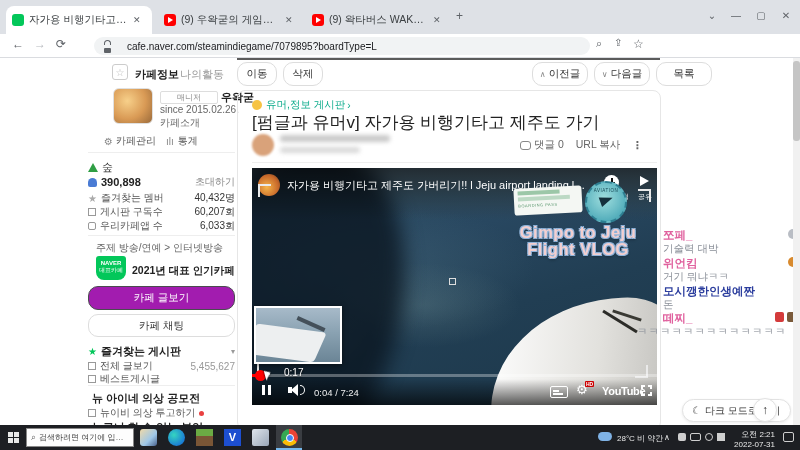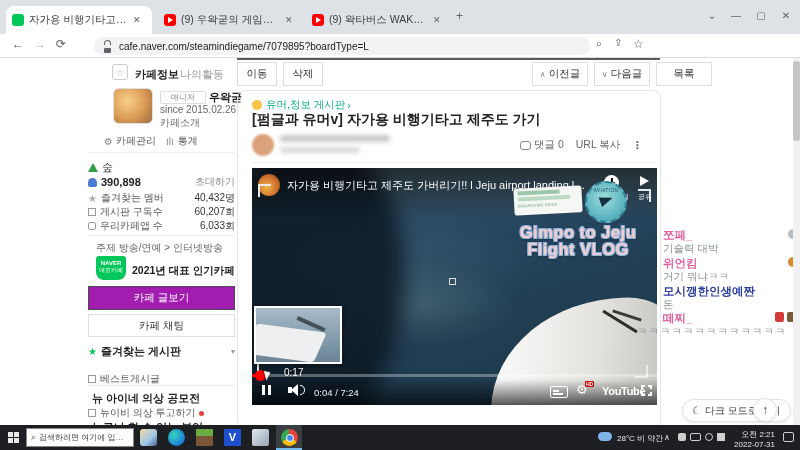--- a/index.html
+++ b/index.html
@@ -15,32 +15,32 @@
   .fav.yt{background:#f00;position:relative}
   .fav.yt:after{content:"";position:absolute;left:4px;top:3px;border-left:5px solid #fff;border-top:3px solid transparent;border-bottom:3px solid transparent}
   .tab .ttl{width:100px}
   .tab .x{margin-left:4px;font-size:9px;color:#5f6368}
   .winbtn{position:absolute;top:0;height:30px;width:24px;display:flex;align-items:center;justify-content:center;font-size:10px;color:#5f6368}
   #addrbar{position:absolute;left:0;top:34px;width:800px;height:24px;background:#fff;border-bottom:1px solid #dadce0}
   .navic{position:absolute;top:3px;font-size:12px;color:#5f6368}
   #omni{position:absolute;left:94px;top:3px;width:496px;height:18px;background:#f1f3f4;border-radius:9px;display:flex;align-items:center;padding:0 10px}
   #omni .lockbody{width:7px;height:5px;background:#5f6368;border-radius:1px;margin-top:3px}
   #omni .lockarc{width:7px;height:5px;border:1.5px solid #5f6368;border-bottom:none;border-radius:4px 4px 0 0;margin:0 auto}
-  #omni .url{font-size:10px;color:#202124;margin-left:8px}
+  #omni .url{font-size:10px;color:#202124;margin-left:16px}
   .extic{position:absolute;top:39px;width:11px;height:11px;border-radius:3px}
   .profile-pill{position:absolute;right:3px;top:37px;height:17px;border:1px solid #dadce0;border-radius:9px;display:flex;align-items:center;padding:0 5px;font-size:9px;color:#333;background:#fff}
   
   #page{position:absolute;left:0;top:58px;width:800px;height:367px;background:#fff;overflow:hidden}
   .sb-txt{font-size:10px;color:#666}
   .sb-bold{font-size:11px;font-weight:bold;color:#222}
   .sb-row{position:absolute;left:88px;width:147px;display:flex;align-items:center;font-size:10px;color:#555}
   .sb-row .val{margin-left:auto;color:#333}
   .micon{display:inline-block;width:8px;height:8px;border:1px solid #999;margin-right:4px;flex:0 0 auto}
   .nbadge{display:inline-block;width:5px;height:5px;border-radius:50%;background:#e94040;margin-left:3px;flex:0 0 auto}
-  .btn{border:1px solid #ddd;border-radius:0;background:#fff;font-size:10.5px;color:#333;display:flex;align-items:center;justify-content:center}
+  .btn{border:1px solid #ddd;border-radius:10px;background:#fff;font-size:10.5px;color:#333;display:flex;align-items:center;justify-content:center}
   .chatname{font-size:11.5px;font-weight:bold}
   .chattext{font-size:10.5px;color:#8a8f98}
   .pink{color:#e0619e}.navy{color:#2c3e9e}
   .corner{position:absolute;width:13px;height:13px}
   .corner.tl{border-left:2px solid #eaeaea;border-top:2px solid #eaeaea}
   .corner.tr{border-right:2px solid #eaeaea;border-top:2px solid #eaeaea}
   .corner.bl{border-left:2px solid #eaeaea;border-bottom:2px solid #eaeaea}
   .corner.br{border-right:2px solid #eaeaea;border-bottom:2px solid #eaeaea}
   
   #taskbar{position:absolute;left:0;top:425px;width:800px;height:25px;background:#1d1f23;z-index:50}
@@ -107,21 +107,21 @@
   <div id="page">
 
     <div class="abs" style="left:237px;top:0;width:423px;height:2px;background:#5b5b5b"></div>
 
     <div class="abs" style="left:112px;top:6px;width:16px;height:16px;border:1px solid #ccc;border-radius:3px;text-align:center;font-size:10px;color:#bbb;line-height:15px">☆</div>
     <div class="abs" style="left:135px;top:9px;font-size:11px;font-weight:bold;color:#222">카페정보</div>
     <div class="abs" style="left:180px;top:9px;font-size:11px;color:#999">나의활동</div>
 
     <div class="abs" style="left:113px;top:30px;width:40px;height:36px;border-radius:6px;background:radial-gradient(circle at 35% 35%,#f7d08a,#d99a55 55%,#9a6a3a);border:1px solid #e0e0e0"></div>
     <div class="abs" style="left:160px;top:32px;display:flex;align-items:center">
-      <span style="font-size:8px;color:#888;border:1px solid #ddd;border-radius:2px;padding:0 10px;margin-right:3px">매니저</span>
+      <span style="font-size:8px;color:#888;border:1px solid #ddd;border-radius:2px;padding:0 16px;margin-right:3px">매니저</span>
       <span style="font-size:11px;font-weight:bold;color:#222">우왁굳</span>
     </div>
     <div class="abs sb-txt" style="left:160px;top:46px">since 2015.02.26.</div>
     <div class="abs sb-txt" style="left:160px;top:58px">카페소개</div>
 
     <div class="abs" style="left:104px;top:76px;display:flex;align-items:center;font-size:10px;color:#555">
       <span style="margin-right:3px;color:#888">⚙</span>
       <span>카페관리</span>
       <span style="margin:0 4px 0 10px;color:#888">ılı</span>
       <span>통계</span>
@@ -161,20 +161,25 @@
     </div>
     <div class="abs" style="left:132px;top:206px;font-size:10.5px;font-weight:bold;color:#222">2021년 대표 인기카페</div>
 
     <div class="abs btn" style="left:88px;top:228px;width:147px;height:24px;background:#a21caf;border-color:#4a4c4f;color:#fff">카페 글보기</div>
     <div class="abs btn" style="left:88px;top:256px;width:147px;height:23px">카페 채팅</div>
 
     <div class="abs" style="left:88px;top:286px;width:147px;display:flex;align-items:center">
       <span style="color:#03c75a;font-size:10px;margin-right:4px">★</span>
       <span style="font-size:11px;font-weight:bold;color:#222">즐겨찾는 게시판</span>
       <span style="margin-left:auto;font-size:8px;color:#999">▾</span>
+    </div>
+    <div class="abs sb-row" style="top:301px">
+      <span class="micon"></span>
+      <span>전체 글보기</span>
+      <span class="val" style="color:#999">5,455,627</span>
     </div>
     <div class="abs sb-row" style="top:314px">
       <span class="micon"></span>
       <span>베스트게시글</span>
     </div>
     <div class="abs" style="left:88px;top:327px;width:147px;border-top:1px solid #eee"></div>
     <div class="abs sb-bold" style="left:92px;top:333px">뉴 아이네 의상 공모전</div>
     <div class="abs sb-row" style="top:348px">
       <span class="micon"></span>
       <span>뉴이비 의상 투고하기</span>
@@ -194,21 +199,21 @@
     </div>
     <div class="abs btn" style="left:656px;top:4px;width:56px;height:24px">목록</div>
 
     <div class="abs" style="left:237px;top:32px;width:424px;height:340px;border:1px solid #e6e6e6;border-radius:8px"></div>
 
     <div class="abs" style="left:252px;top:40px;display:flex;align-items:center">
       <span style="width:10px;height:10px;border-radius:50%;background:#f6c344;margin-right:4px"></span>
       <span style="font-size:10.5px;color:#0bab8b">유머,정보 게시판</span>
       <span style="font-size:10px;color:#0bab8b;margin-left:2px">›</span>
     </div>
-    <div class="abs" style="left:252px;top:53px;width:400px;font-size:14px;font-weight:bold;color:#222">[펌글과 유머v] 자가용 비행기타고 제주도 가기</div>
+    <div class="abs" style="left:252px;top:53px;width:400px;font-size:17px;font-weight:normal;color:#222">[펌글과 유머v] 자가용 비행기타고 제주도 가기</div>
 
     <div class="abs" style="left:252px;top:76px;width:22px;height:22px;border-radius:50%;background:#d9a27a;filter:blur(1px)"></div>
     <div class="abs" style="left:280px;top:77px;width:110px;height:7px;border-radius:3px;background:#c9c9c9;filter:blur(2px)"></div>
     <div class="abs" style="left:280px;top:89px;width:80px;height:6px;border-radius:3px;background:#d9d9d9;filter:blur(2px)"></div>
 
     <div class="abs" style="left:520px;top:80px;display:flex;align-items:center;font-size:10.5px;color:#666">
       <span style="width:11px;height:9px;border:1.3px solid #888;border-radius:3px;margin-right:3px"></span>
       <span>댓글 0</span>
       <span style="margin-left:12px">URL 복사</span>
       <span style="margin-left:12px;font-weight:bold">⋮</span>

